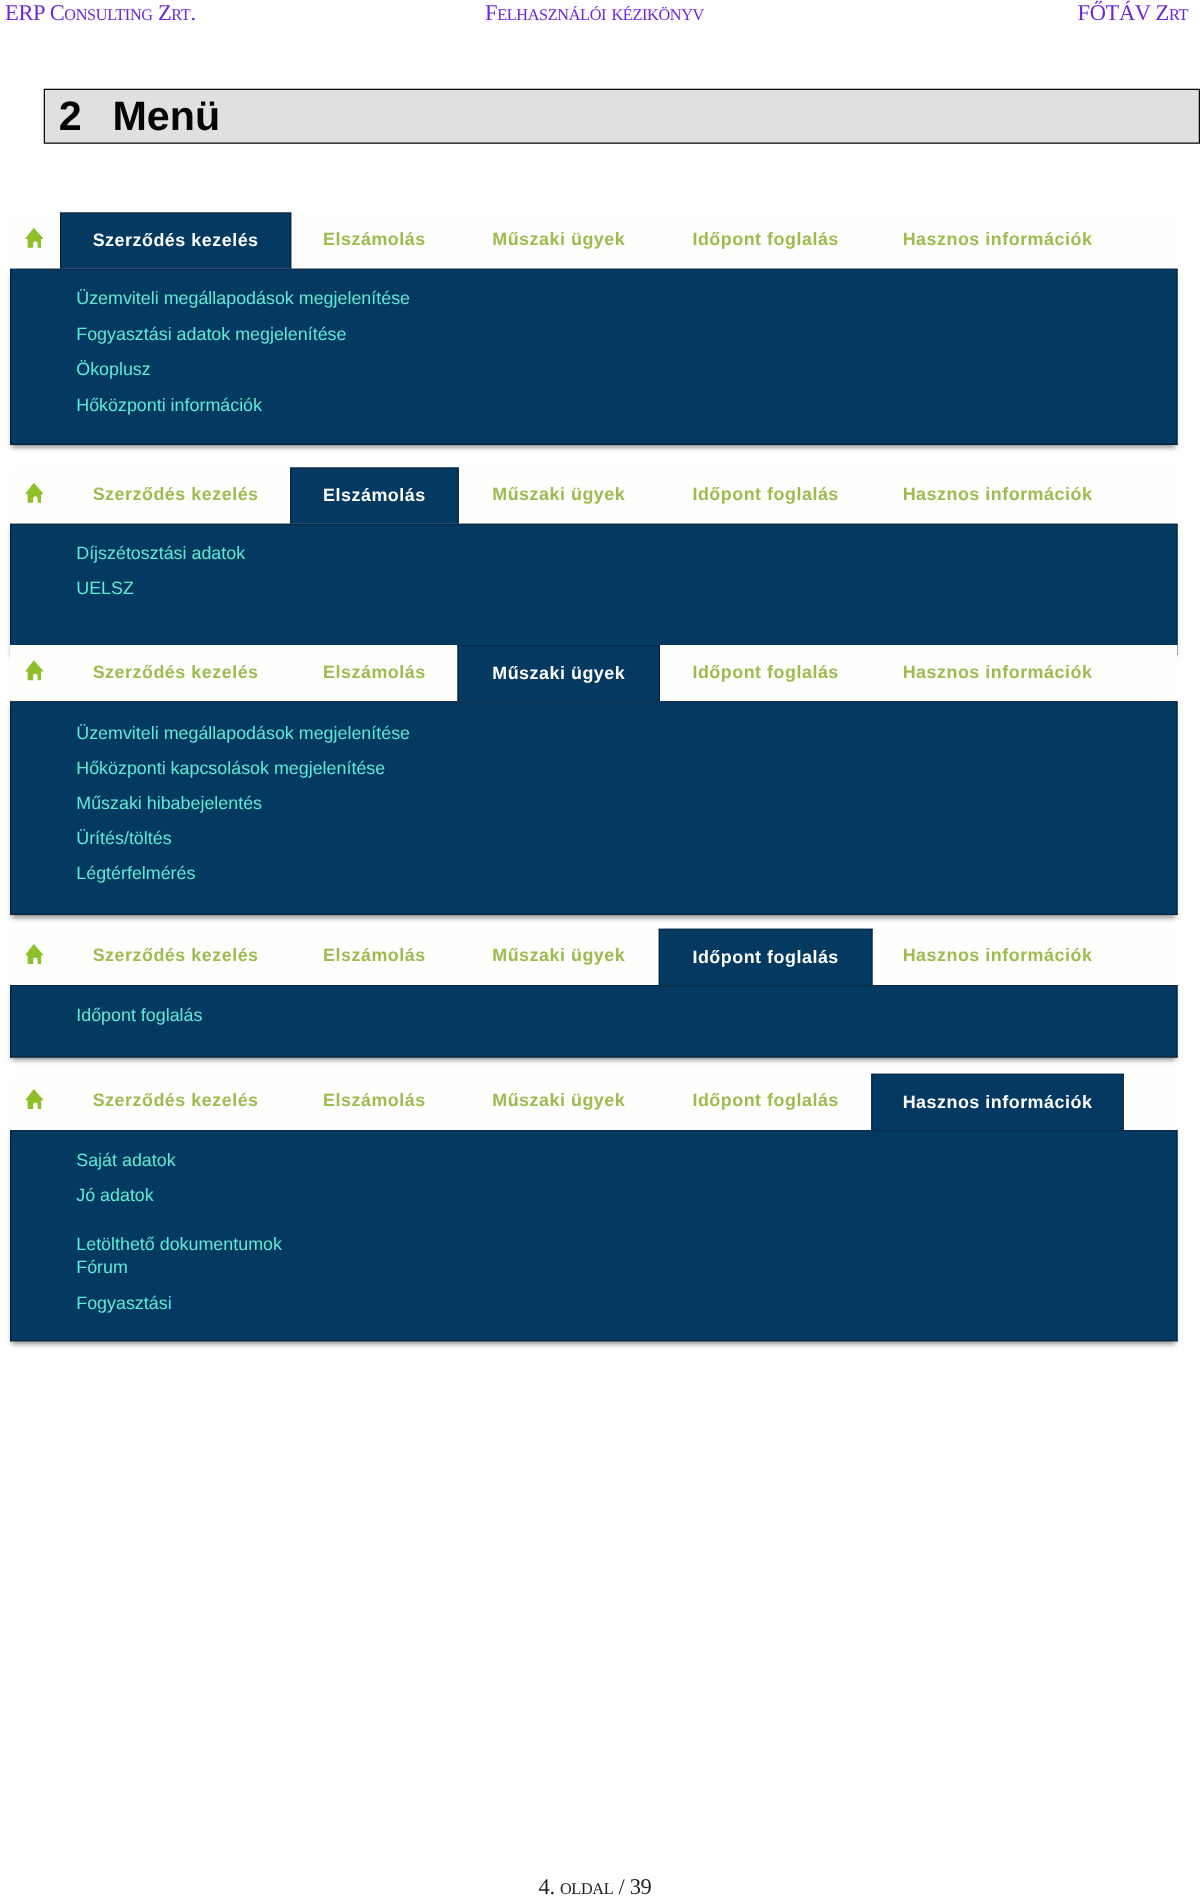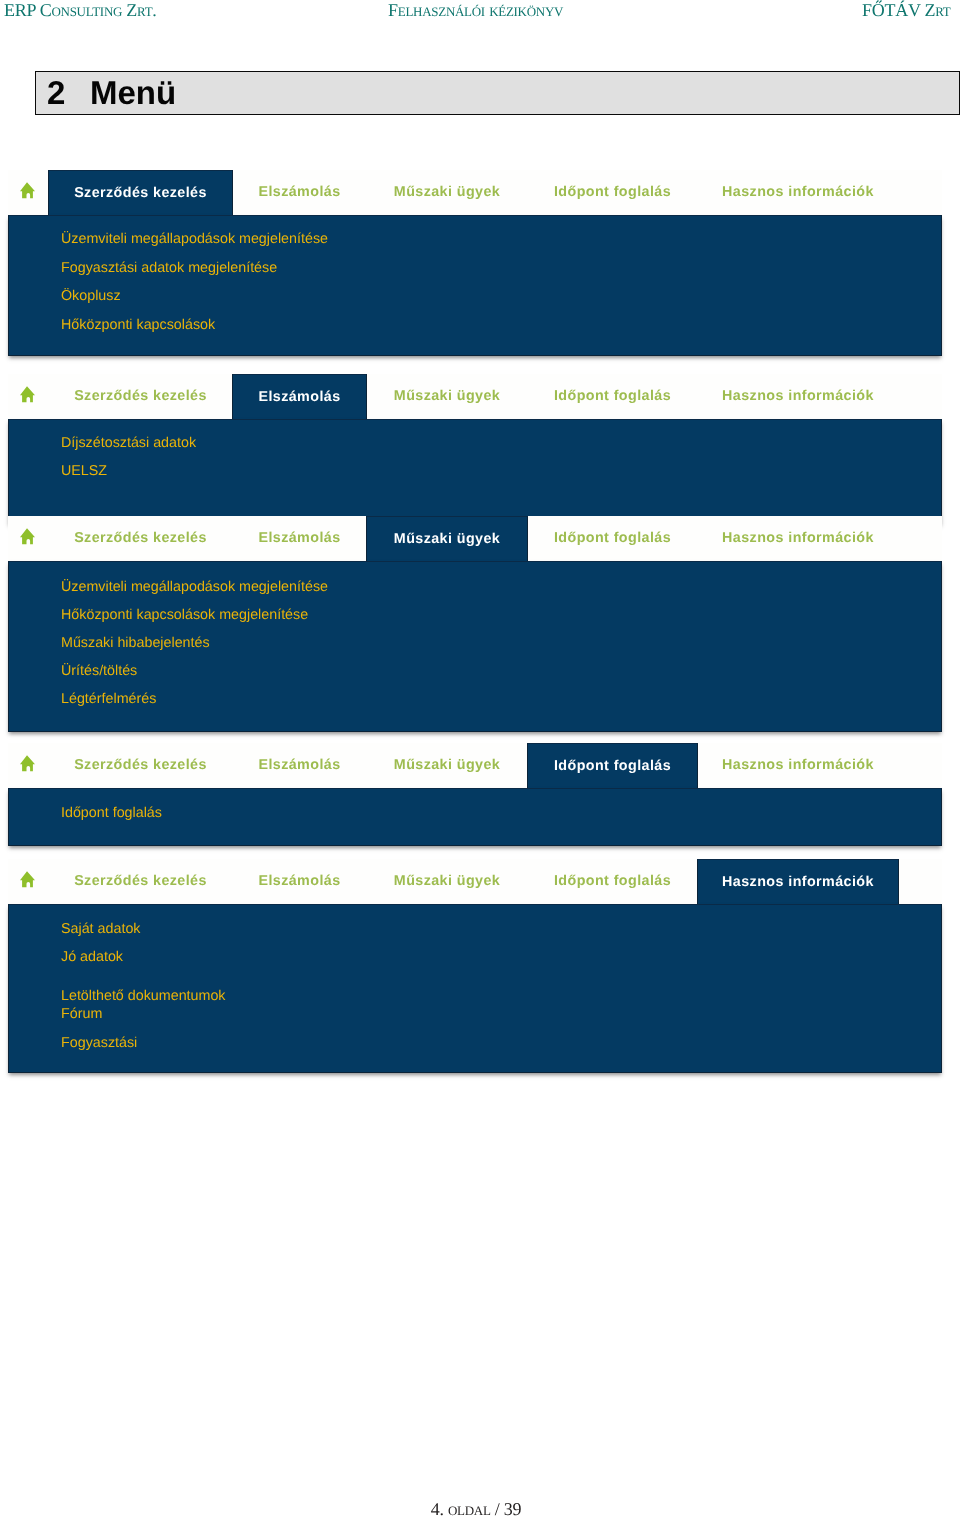--- a/index.html
+++ b/index.html
@@ -1,35 +1,35 @@
 <!DOCTYPE html>
 <html><head>
 <meta charset="utf-8">
 <style>
   html,body{margin:0;padding:0;}
   *{-webkit-font-smoothing:antialiased;text-rendering:geometricPrecision;}
   body{width:960px;height:1517px;background:#fff;font-family:"Liberation Serif",serif;}
   .page{position:relative;width:960px;height:1517px;overflow:hidden;}
   .hdr{position:absolute;left:0;top:0px;width:960px;height:24px;}
-  .hdr span{position:absolute;font-family:"Liberation Serif",serif;font-size:18px;color:#0f766e;font-variant:small-caps;white-space:nowrap;top:0px;letter-spacing:-0.28px;}
+  .hdr span{position:absolute;font-family:"Liberation Serif",serif;font-size:18px;color:#6d28d9;font-variant:small-caps;white-space:nowrap;top:0px;letter-spacing:-0.28px;}
   .h-left{left:4px;}
   .h-mid{left:388px;}
   .h-right{left:862px;text-align:right;}
   .title{position:absolute;left:35px;top:71px;width:925px;height:44px;background:#e0e0e0;border:1.6px solid #0a0a0a;box-sizing:border-box;}
   .title .t{position:absolute;left:11px;top:2px;font-family:"Liberation Sans",sans-serif;font-size:33px;font-weight:bold;color:#050505;}
   .title .tt{position:absolute;left:54px;top:2px;font-family:"Liberation Sans",sans-serif;font-size:33px;font-weight:bold;color:#050505;}
 
   .shot{position:absolute;left:8px;width:934px;filter:blur(0.28px);}
   .navrow{position:relative;height:45px;background:#fefefd;}
   .homebox{position:absolute;left:0;top:0;width:40px;height:45px;}
   .homeico{position:absolute;left:11.5px;top:12px;width:15px;height:16.5px;fill:#8fbf2b;}
   .tab{position:absolute;top:0;height:45px;line-height:45px;text-align:center;font-family:"Liberation Sans",sans-serif;font-size:14.3px;font-weight:bold;color:#9dbc4f;letter-spacing:0.42px;white-space:nowrap;}
   .tab.sel{background:#043a62;color:#ffffff;border-top:1.5px solid #0a2a47;border-left:1px solid #0b2338;border-right:1px solid #0b2338;box-sizing:border-box;}
   .panel{position:relative;background:#043a62;box-shadow:0 3px 4px -1px rgba(50,50,50,0.55);border:1px solid #0b2338;border-top:1.5px solid #0a2a47;box-sizing:border-box;}
-  .mi{position:absolute;left:52px;font-family:"Liberation Sans",sans-serif;font-size:14.3px;color:#eab308;white-space:nowrap;}
+  .mi{position:absolute;left:52px;font-family:"Liberation Sans",sans-serif;font-size:14.3px;color:#5eead4;white-space:nowrap;}
   .foot{position:absolute;left:-4px;top:1499px;width:960px;text-align:center;font-family:"Liberation Serif",serif;font-size:18px;font-variant:small-caps;color:#211e1e;letter-spacing:-0.28px;}
 </style>
 </head>
 <body>
 
 <div class="page">
   <div class="hdr">
     <span class="h-left">ERP Consulting Zrt.</span>
     <span class="h-mid">Felhasználói kézikönyv</span>
     <span class="h-right">FŐTÁV Zrt</span>
@@ -49,21 +49,21 @@
           <div class="tab sel" style="left:40px;width:185px"><span>Szerződés kezelés</span></div>
           <div class="tab" style="left:224px;width:135px"><span>Elszámolás</span></div>
           <div class="tab" style="left:358px;width:162px"><span>Műszaki ügyek</span></div>
           <div class="tab" style="left:519px;width:171px"><span>Időpont foglalás</span></div>
           <div class="tab" style="left:689px;width:202px"><span>Hasznos információk</span></div>
         </div>
         <div class="panel" style="height:141px">
           <div class="mi" style="top:15px">Üzemviteli megállapodások megjelenítése</div>
           <div class="mi" style="top:43.7px">Fogyasztási adatok megjelenítése</div>
           <div class="mi" style="top:72.4px">Ökoplusz</div>
-          <div class="mi" style="top:101.1px">Hőközponti kapcsolások</div>
+          <div class="mi" style="top:101.1px">Hőközponti információk</div>
         </div>
       </div>
       <div class="shot" style="top: 374px;">
         <div class="navrow">
           <div class="homebox">
             <svg class="homeico" viewBox="0 0 15 16">
               <path d="M7.0 0 L15 9.0 L12.9 9.0 L12.9 16 L10.1 16 L10.1 12.6 A1.8 1.9 0 0 0 6.5 12.6 L6.5 16 L2.1 16 L2.1 9.0 L0 9.0 Z"></path>
             </svg>
           </div>
           <div class="tab" style="left:40px;width:185px"><span>Szerződés kezelés</span></div>

